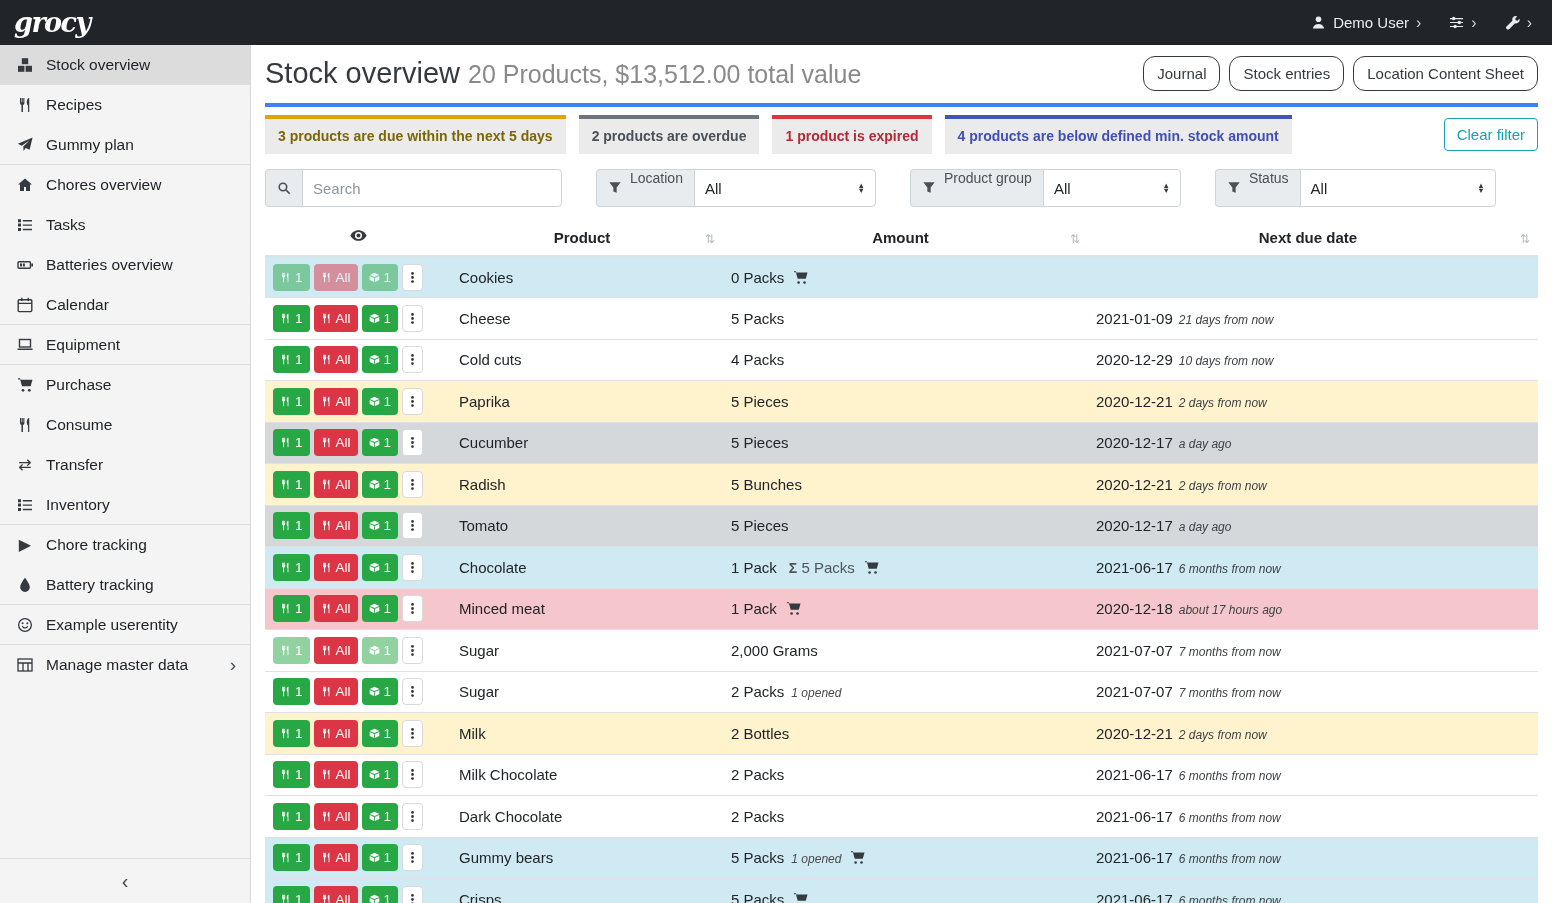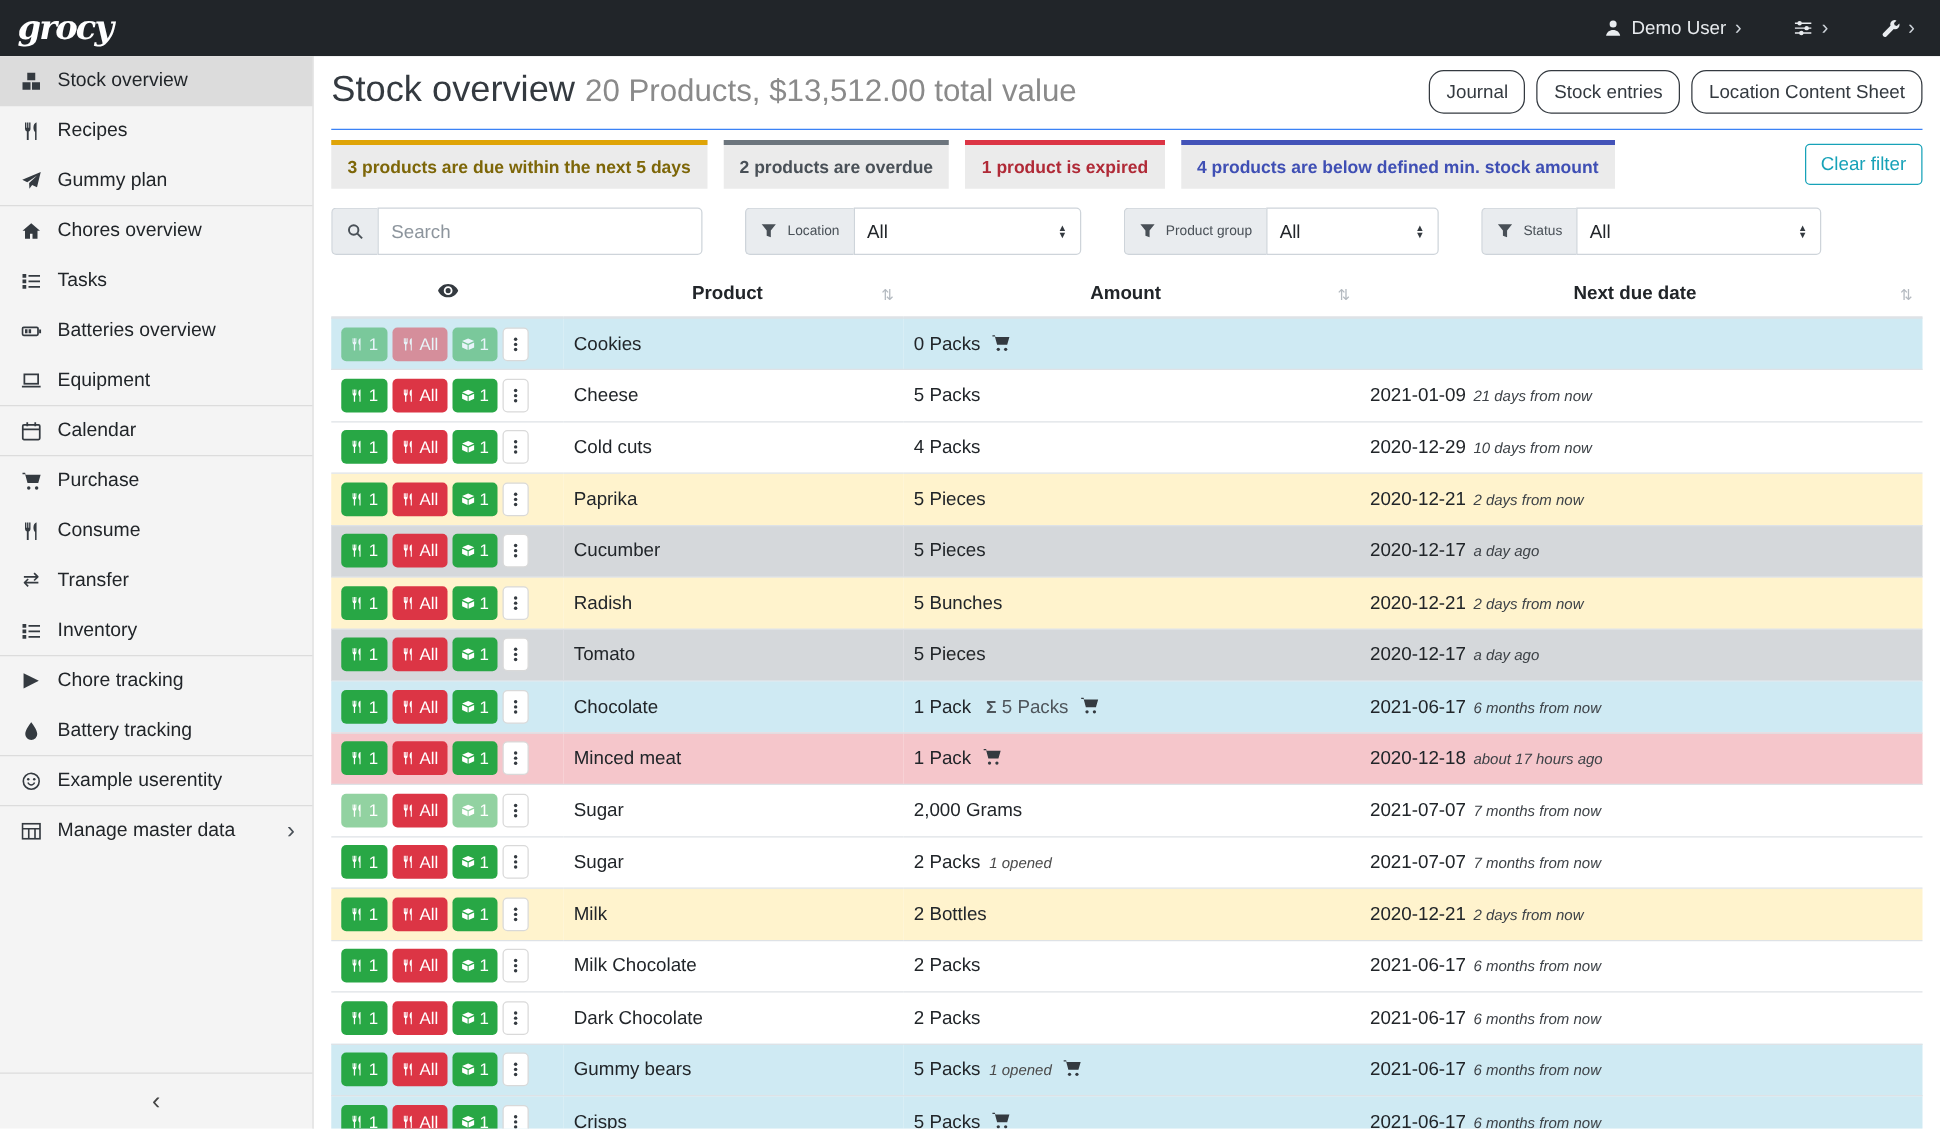--- a/index.html
+++ b/index.html
@@ -5,21 +5,21 @@
   *{box-sizing:border-box;margin:0;padding:0}
   html,body{width:1552px;height:903px;overflow:hidden;background:#fff;color:#212529;
     font-family:"Liberation Sans",sans-serif}
   [data-interactable="true"]{cursor:pointer}
 
   
   .navbar{height:45px;background:var(--navbar-bg,#212529);display:flex;align-items:center;
     justify-content:space-between;padding:0 20px 0 14px}
   .brand{color:#fff;font-size:27px;font-weight:bold;font-style:italic;letter-spacing:-1.5px;
     font-family:"DejaVu Serif",serif;text-decoration:none}
-  .nav-right{display:flex;align-items:center;gap:42px;color:#e9ecef;font-size:15px}
+  .nav-right{display:flex;align-items:center;gap:28px;color:#e9ecef;font-size:15px}
   .nav-item{display:flex;align-items:center;gap:7px}
   .nav-chev{font-size:16px;color:#ced4da}
   .nav-icon svg{width:15px;height:15px}
 
   
   .layout{display:flex;height:858px}
   .sidebar{width:251px;background:#f4f4f4;border-right:1px solid #d8d8d8;display:flex;flex-direction:column}
   .side-item{display:flex;align-items:center;gap:10px;height:40px;padding:0 14px;color:#212529;
     font-size:15.5px;text-decoration:none}
   .side-item.divider{border-bottom:1px solid #dcdcdc}
@@ -27,40 +27,40 @@
   .side-icon{width:22px;display:inline-flex;justify-content:center;color:#343a40}
   .side-icon svg{width:16px;height:16px}
   .side-icon .glyph{font-size:16px;line-height:1}
   .side-chev{margin-left:auto;color:#495057;font-size:19px}
   .sidebar-footer{margin-top:auto;border-top:1px solid #dcdcdc;height:45px;display:flex;
     align-items:center;justify-content:center;font-size:20px;color:#444}
 
   .main{flex:1;padding:0 14px;overflow:hidden;background:#fff}
 
   
-  .page-header{display:flex;align-items:flex-start;justify-content:space-between;
-    padding:11px 0 12px;border-bottom:1px solid #3b82f6}
+  .page-header{display:flex;align-items:center;justify-content:space-between;
+    padding:11px 0 12px;border-bottom:4px solid #3b82f6}
   .page-title{font-size:29px;font-weight:500;color:#343a40}
   .page-subtitle{font-size:25px;font-weight:400;color:#8a8a8a;margin-left:8px}
   .header-buttons{display:flex;gap:9px}
   .btn-outline{background:#fff;border:1px solid #343a40;color:#343a40;border-radius:12px;
     padding:8px 13px;font-size:15px;font-family:inherit}
 
   
   .banner-row{display:flex;align-items:center;gap:13px;margin-top:8px}
   .banner{background:#ebebeb;border:none;border-top:4px solid #999;padding:9px 13px 10px;
     font-size:14px;font-weight:bold;font-family:inherit}
   .clear-filter{margin-left:auto;background:#fff;border:1px solid;border-radius:4px;
     padding:7px 12px;font-size:15px;font-family:inherit}
 
   
   .filter-row{display:flex;gap:34px;margin-top:15px}
   .group{display:flex;height:38px}
-  .group-text{display:flex;align-items:center;gap:8px;background:#e9ecef;border:1px solid #ced4da;
-    border-right:none;border-radius:4px 0 0 4px;padding:0 11px;color:#495057;font-size:11px}
+  .group-text{display:flex;gap:8px;background:#e9ecef;border:1px solid #ced4da;
+    border-right:none;border-radius:4px 0 0 4px;padding:0 11px;color:#495057;font-size:14px}
   .group-text svg{width:14px;height:14px}
   .group input{border:1px solid #ced4da;border-radius:0 4px 4px 0;padding:0 10px;font-size:15px;
     width:260px;outline:none;font-family:inherit;color:#495057}
   .group input::placeholder{color:#8d959d}
   .select{display:flex;align-items:center;justify-content:space-between;border:1px solid #ced4da;
     border-radius:0 4px 4px 0;background:#fff;padding:0 10px;font-size:15px;color:#212529}
   .select.loc{width:182px}.select.pg{width:138px}.select.status{width:196px}
   .caret{display:flex;flex-direction:column;line-height:5px;font-size:7.5px;color:#343a40;margin-left:12px}
 
   
@@ -177,35 +177,35 @@
           <span class="icon side-icon" data-interactable="false">
             <svg viewBox="0 0 16 16">
               <rect x="1" y="4.8" width="12.4" height="6.4" rx="1" fill="none" stroke="currentColor" stroke-width="1.4"></rect>
               <path fill="currentColor" d="M14.3 6.5H16v3h-1.7zM3 6.4h2v3.2H3zM5.9 6.4h2v3.2h-2z"></path>
             </svg>
           </span>
           <span data-interactable="false">Batteries overview</span>
         </a>
         <a class="side-item divider" data-interactable="true">
           <span class="icon side-icon" data-interactable="false">
+            <svg viewBox="0 0 16 16" fill="none" stroke="currentColor" stroke-width="1.4">
+              <rect x="1.2" y="2.8" width="13.6" height="11.8" rx="1"></rect>
+              <path d="M1.2 6.4h13.6M4.8.8v3.2M11.2.8v3.2"></path>
+            </svg>
+          </span>
+          <span data-interactable="false">Calendar</span>
+        </a>
+        <a class="side-item divider" data-interactable="true">
+          <span class="icon side-icon" data-interactable="false">
             <svg viewBox="0 0 16 16">
               <rect x="2.5" y="2.5" width="11" height="7.5" fill="none" stroke="currentColor" stroke-width="1.4"></rect>
               <path fill="currentColor" d="M.5 11.5h15V13H.5z"></path>
             </svg>
           </span>
           <span data-interactable="false">Equipment</span>
-        </a>
-        <a class="side-item divider" data-interactable="true">
-          <span class="icon side-icon" data-interactable="false">
-            <svg viewBox="0 0 16 16" fill="none" stroke="currentColor" stroke-width="1.4">
-              <rect x="1.2" y="2.8" width="13.6" height="11.8" rx="1"></rect>
-              <path d="M1.2 6.4h13.6M4.8.8v3.2M11.2.8v3.2"></path>
-            </svg>
-          </span>
-          <span data-interactable="false">Calendar</span>
         </a>
         <a class="side-item" data-interactable="true">
           <span class="icon side-icon" data-interactable="false">
             <svg viewBox="0 0 16 16" fill="currentColor">
               <path d="M1 1.2h2.1l.4 1.5h12l-1.9 6.6H5L3.1 2.4H1z"></path>
               <circle cx="6" cy="13.3" r="1.4"></circle>
               <circle cx="12.3" cy="13.3" r="1.4"></circle>
             </svg>
           </span>
           <span data-interactable="false">Purchase</span>

